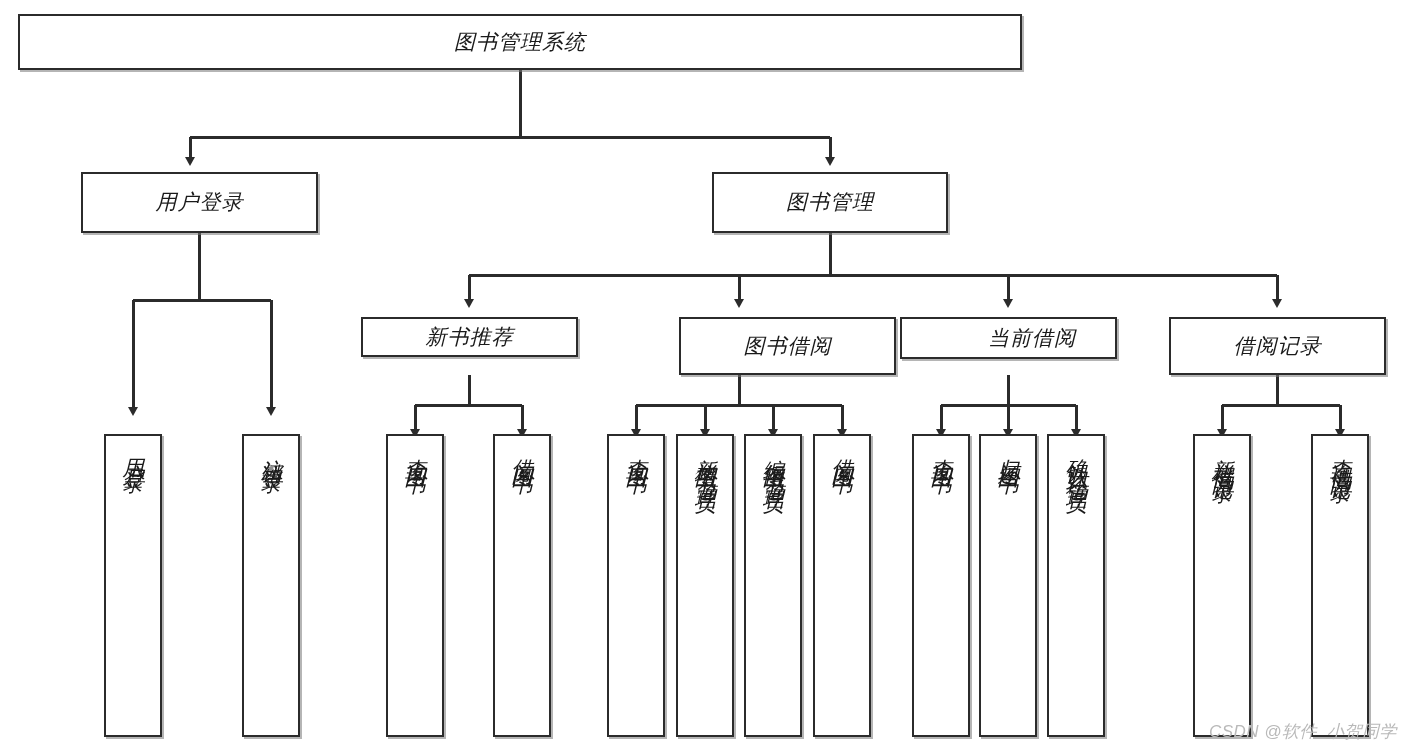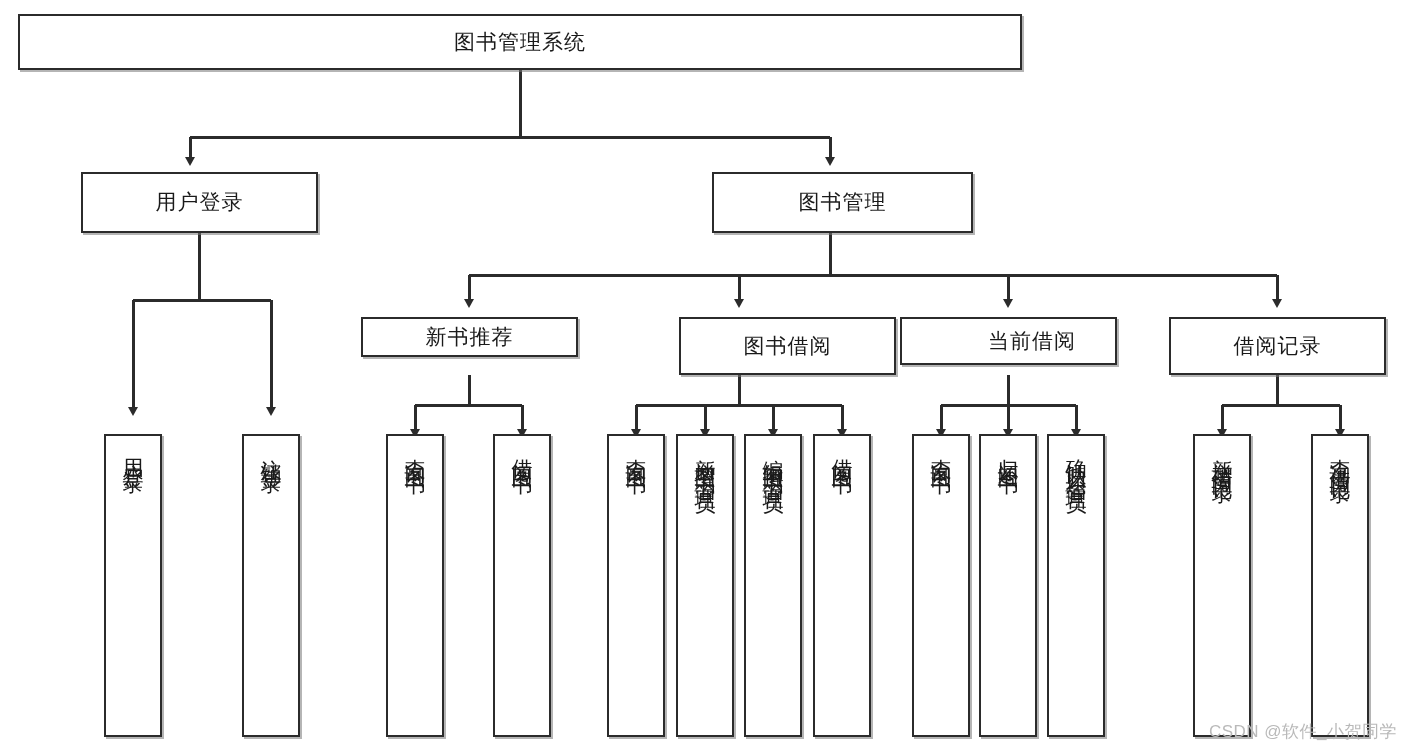--- a/index.html
+++ b/index.html
@@ -11,20 +11,21 @@
     width: 1405px;
     height: 747px;
     font-family: "Liberation Sans", "DejaVu Sans", sans-serif;
     overflow: hidden;
     position: relative;
   }
   #diagram-root {
     position: relative;
     width: 1405px;
     height: 747px;
+    font-style: italic;
   }
   svg#flow-svg {
     position: absolute;
     left: 0;
     top: 0;
     width: 1405px;
     height: 747px;
     display: block;
   }
   .node-box {
@@ -126,31 +127,31 @@
     </g>
   </svg>
 
   <div class="node-box" style="left:18px; top:14px; width:1004px; height:56px;">
     <span class="node-label">图书管理系统</span>
   </div>
 
   <div class="node-box" style="left:81px; top:172px; width:237px; height:61px;">
     <span class="node-label">用户登录</span>
   </div>
-  <div class="node-box" style="left:712px; top:172px; width:261px; height:61px;">
+  <div class="node-box" style="left:712px; top:172px; width:236px; height:61px;">
     <span class="node-label">图书管理</span>
   </div>
 
   <div class="node-box" style="left:361px; top:317px; width:217px; height:40px;">
     <span class="node-label">新书推荐</span>
   </div>
   <div class="node-box" style="left:631px; top:317px; width:217px; height:58px;margin-left:48px;">
     <span class="node-label">图书借阅</span>
   </div>
-  <div class="node-box" style="left:900px; top:317px; width:217px; height:48px;padding-left:47px;">
+  <div class="node-box" style="left:900px; top:317px; width:217px; height:42px;padding-left:47px;">
     <span class="node-label">当前借阅</span>
   </div>
   <div class="node-box" style="left:1169px; top:317px; width:217px; height:58px;justify-content:center;">
     <span class="node-label">借阅记录</span>
   </div>
 
   <div class="node-box leaf" style="left:104px; top:434px; width:58px; height:303px;">
     <span class="node-label">用户登录</span>
   </div>
   <div class="node-box leaf" style="left:242px; top:434px; width:58px; height:303px;">

